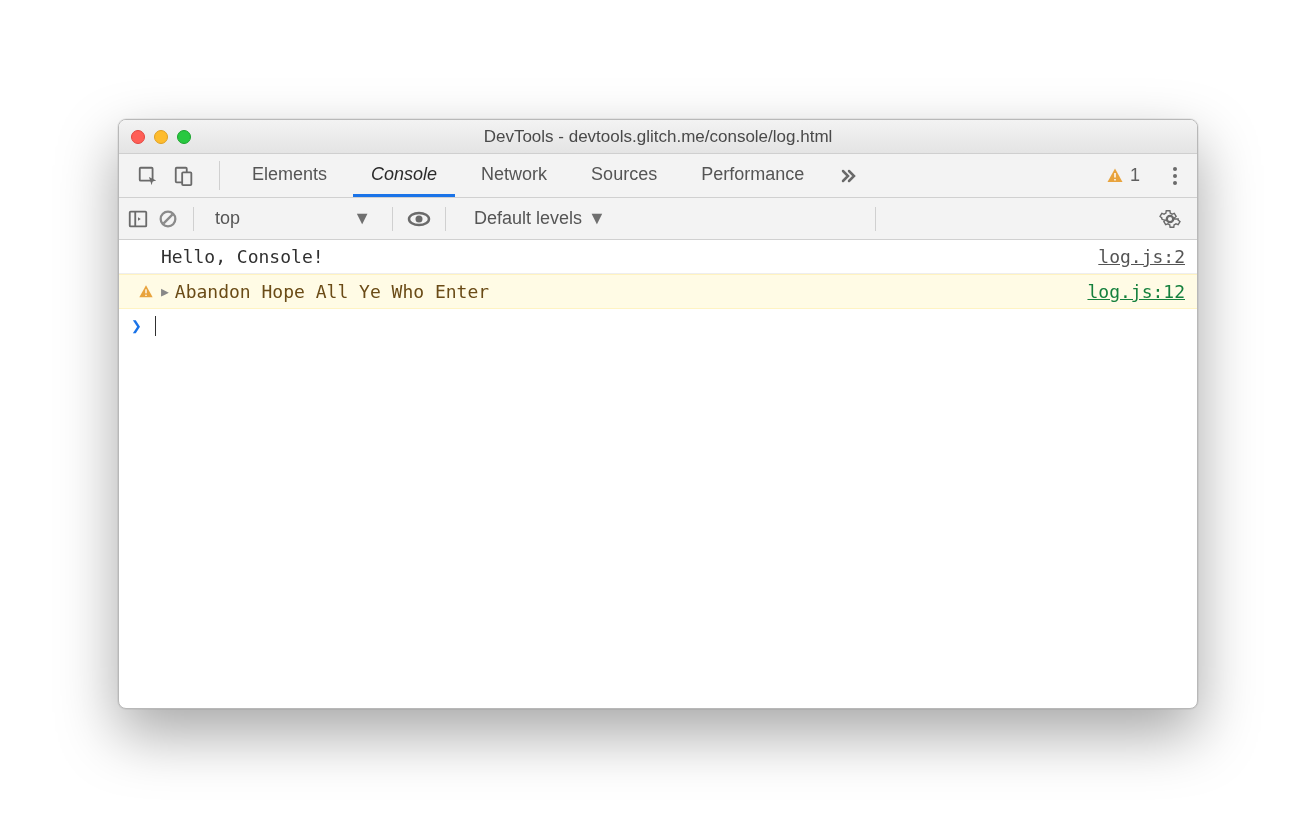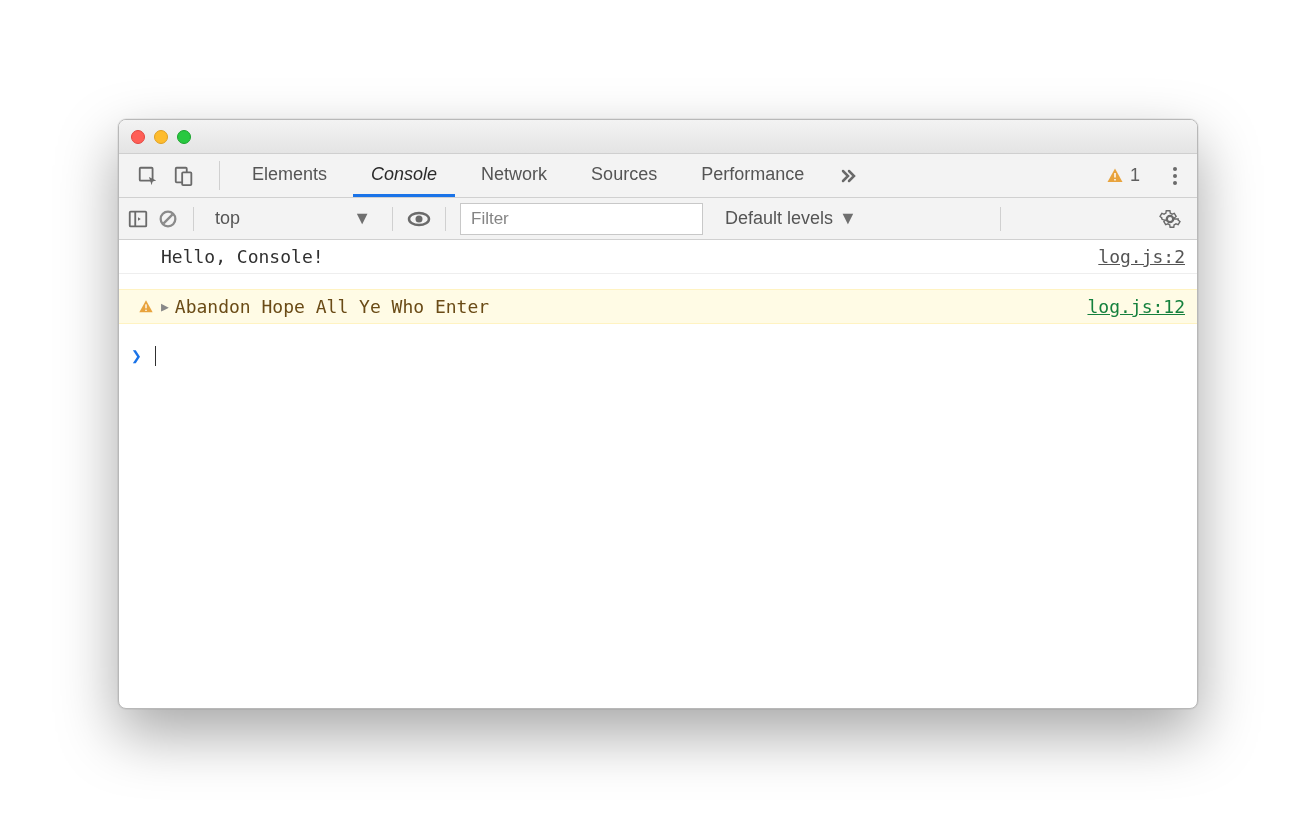--- a/index.html
+++ b/index.html
@@ -110,21 +110,20 @@
   .gear { margin-left:auto; padding:0 8px;}
 
   
   .console {
     flex:1;
     display:flex;
     flex-direction:column;
     font-family: Menlo, Consolas, monospace;
     font-size: 18px;
     overflow:auto;
-    gap:15px;
   }
   .row {
     display:flex;
     align-items:center;
     padding: 6px 12px;
     border-bottom: 1px solid #eee;
     color:#303030;
   }
   .row .gutter{ width:30px; display:flex; justify-content:center;}
   .row .msg{ flex:1;}
@@ -152,20 +151,21 @@
 <body>
 
 <div class="window">
 
   <div class="titlebar">
     <div class="traffic">
       <div class="tl r"></div>
       <div class="tl y"></div>
       <div class="tl g"></div>
     </div>
+    <div class="title">DevTools - devtools.glitch.me/console/log.html</div>
   </div>
 
   <div class="tabstrip">
     <div class="tool-icons">
       <span>
         <svg width="22" height="22" viewBox="0 0 24 24" fill="none" stroke="#6a6a6a" stroke-width="2">
           <rect x="3" y="3" width="14" height="14" rx="1"></rect>
           <path d="M13 13 L21 17 L17 18 L16 22 Z" fill="#6a6a6a" stroke="none"></path>
         </svg>
       </span>
@@ -236,21 +236,20 @@
       <span class="arrow">▼</span>
     </div>
     <div class="sep"></div>
     <span>
       <svg width="24" height="24" viewBox="0 0 24 24" fill="#6a6a6a">
         <ellipse cx="12" cy="12" rx="10" ry="6" fill="none" stroke="#6a6a6a" stroke-width="2.5"></ellipse>
         <circle cx="12" cy="12" r="3.5"></circle>
       </svg>
     </span>
     <div class="sep"></div>
-    <input class="filter" placeholder="Filter" style="">
     <div class="levels">
       <span>Default levels</span>
       <span style="color:#6f6f6f">▼</span>
     </div>
     <div class="sep" style="margin-left:auto"></div>
     <span class="gear">
       <svg width="22" height="22" viewBox="0 0 24 24" fill="#6a6a6a">
         <path d="M12 8a4 4 0 100 8 4 4 0 000-8zm9 4a7 7 0 01-.1 1.2l2 1.6-2 3.4-2.4-1a7 7 0 01-2 1.2l-.4 2.6h-4l-.4-2.6a7 7 0 01-2-1.2l-2.4 1-2-3.4 2-1.6A7 7 0 013 12a7 7 0 01.1-1.2l-2-1.6 2-3.4 2.4 1a7 7 0 012-1.2L7.9 3h4l.4 2.6a7 7 0 012 1.2l2.4-1 2 3.4-2 1.6c.1.4.1.8.1 1.2z" fill="none" stroke="#6a6a6a" stroke-width="1.5"></path>
         <circle cx="12" cy="12" r="3" fill="none" stroke="#6a6a6a" stroke-width="1.5"></circle>
       </svg>

